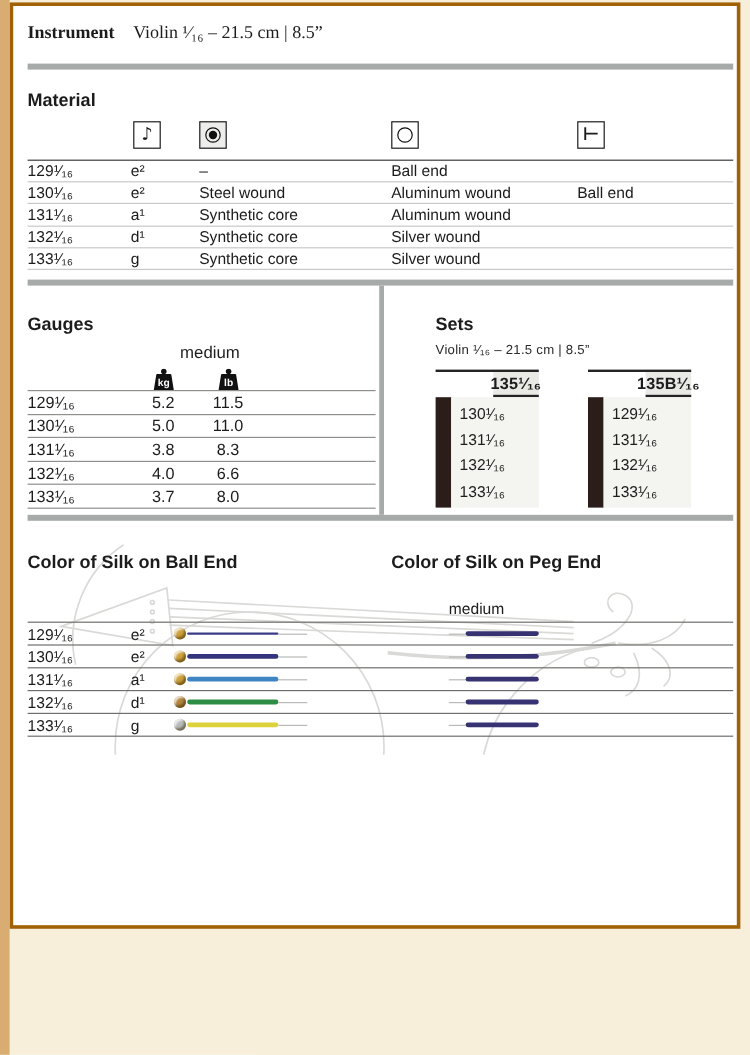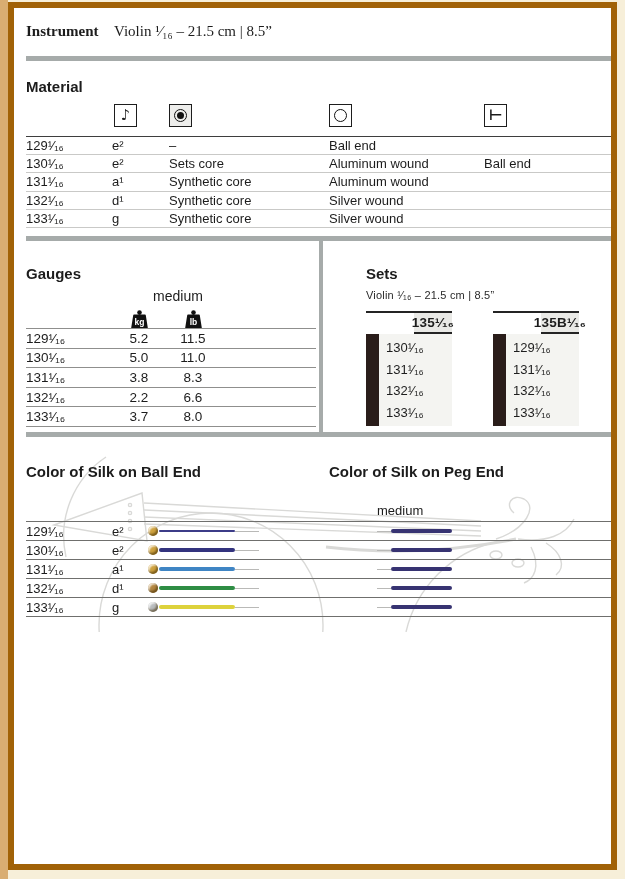--- a/index.html
+++ b/index.html
@@ -5,22 +5,22 @@
   html,body{margin:0;padding:0;}
   body{
     width:625px;height:879px;position:relative;
     background:#f7efd9;
     font-family:"Liberation Sans","DejaVu Sans",sans-serif;
     color:#1c1c1c;
     -webkit-font-smoothing:antialiased;
   }
   .edge-left{position:absolute;left:0;top:0;width:8px;height:879px;background:#d9ad72;}
   .page{
-    position:absolute;left:8px;top:2px;width:609px;height:868px;
-    background:#ffffff;border:6px solid #a16207;box-sizing:border-box;overflow:hidden;
+    position:absolute;left:8px;top:2px;width:609px;height:772px;
+    background:#ffffff;border:3px solid #a16207;box-sizing:border-box;overflow:hidden;
   }
   .serif{font-family:"Liberation Serif","DejaVu Serif",serif;}
   .sec-title{font-family:Liberation Sans, sans-serif;font-weight:bold;font-size:15px;}
   .rule{position:absolute;left:12px;width:588px;height:5px;background:#a6abaa;}
 
   
   .hdr{position:absolute;left:12px;top:14px;width:588px;}
   .hdr .lbl{display:inline-block;width:88px;font-size:15px;font-weight:bold;}
   .hdr .val{font-size:15px;}
 
@@ -125,21 +125,21 @@
   <div class="mat-table">
     <div class="mat-row">
       <span>129¹⁄₁₆</span>
         <span>e²</span>
         <span>–</span>
         <span>Ball end</span>
     </div>
     <div class="mat-row">
       <span>130¹⁄₁₆</span>
         <span>e²</span>
-        <span>Sets core</span>
+        <span>Steel wound</span>
         <span>Aluminum wound</span>
         <span>Ball end</span>
     </div>
     <div class="mat-row">
       <span>131¹⁄₁₆</span>
         <span>a¹</span>
         <span>Synthetic core</span>
         <span>Aluminum wound</span>
         <span></span>
     </div>
@@ -192,21 +192,21 @@
         <span class="g-val">11.0</span>
     </div>
     <div class="g-row">
       <span>131¹⁄₁₆</span>
         <span class="g-val">3.8</span>
         <span></span>
         <span class="g-val">8.3</span>
     </div>
     <div class="g-row">
       <span>132¹⁄₁₆</span>
-        <span class="g-val">2.2</span>
+        <span class="g-val">4.0</span>
         <span></span>
         <span class="g-val">6.6</span>
     </div>
     <div class="g-row">
       <span>133¹⁄₁₆</span>
         <span class="g-val">3.7</span>
         <span></span>
         <span class="g-val">8.0</span>
     </div>
   </div>

